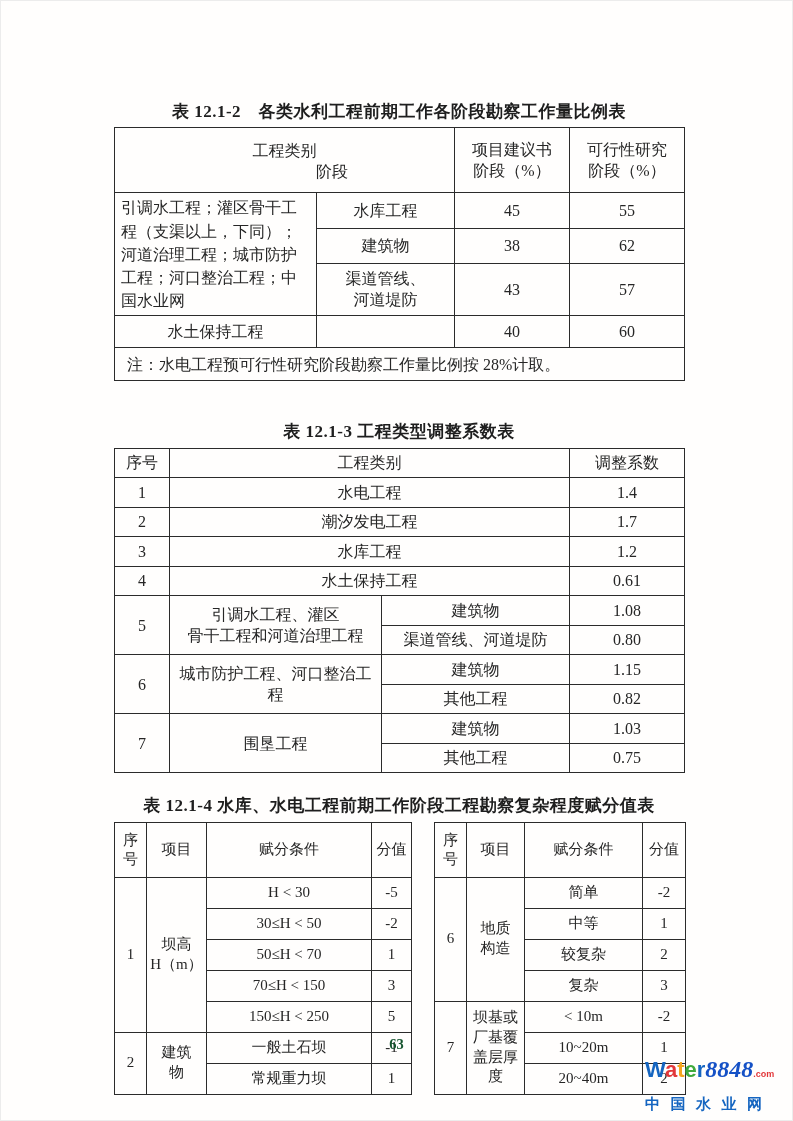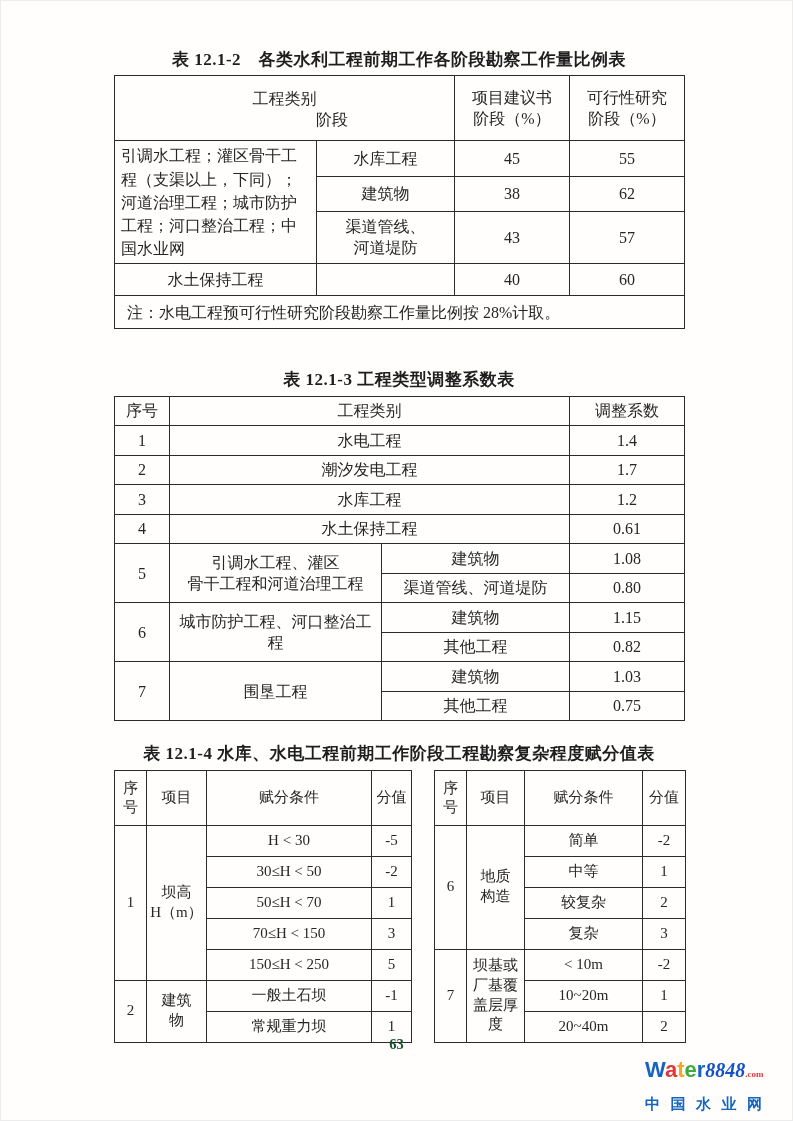--- a/index.html
+++ b/index.html
@@ -6,21 +6,21 @@
   .page {
     position: relative;
     width: 793px; height: 1121px;
     background: #fffefd;
     border: 1px solid #ececec;
     box-sizing: border-box;
     font-family: "Liberation Serif", "DejaVu Serif", serif;
     color: #262626;
     overflow: hidden;
   }
-  .content { padding: 49px 110px 0 113px; width: 570px; }
+  .content { padding: 101px 110px 0 113px; width: 570px; }
 
   h3.tbl-title {
     font-size: 17px; font-weight: bold; text-align: center;
     margin: 0 0 5px 0; line-height: 1.2; color: #1e1e1e;
     letter-spacing: 0.5px;
   }
   h3.t2 { margin-top: 41px; }
   h3.t3 { margin-top: 23px; }
 
   table { border-collapse: collapse; table-layout: fixed; }
@@ -61,23 +61,23 @@
 
   .logo {
     position: absolute; right: 5px; bottom: 9px; width: 142px;
     font-family: "Liberation Sans", "DejaVu Sans", sans-serif;
     line-height: 1; text-align: left;
   }
   .logo-line1 { white-space: nowrap; }
   .logo-word { font-weight: bold; font-size: 22px; letter-spacing: 0px; }
   .logo-8848 {
     font-family: "Liberation Serif", serif; font-style: italic;
-    font-weight: bold; font-size: 20px; color: #1551c6;
-  }
-  .logo-com { font-size: 9px; font-weight: bold; color: #e2373a; font-family: Liberation Serif, serif; }
+    font-weight: bold; font-size: 24px; color: #1551c6;
+  }
+  .logo-com { font-size: 9px; font-weight: bold; color: #e2373a; }
   .logo-site {
     margin-top: 15px; color: #1565c0; font-weight: bold;
     font-size: 15px; letter-spacing: 10.5px; white-space: nowrap;
   }
 </style>
 </head>
 <body>
 
 <div class="page">
   <div class="content">

